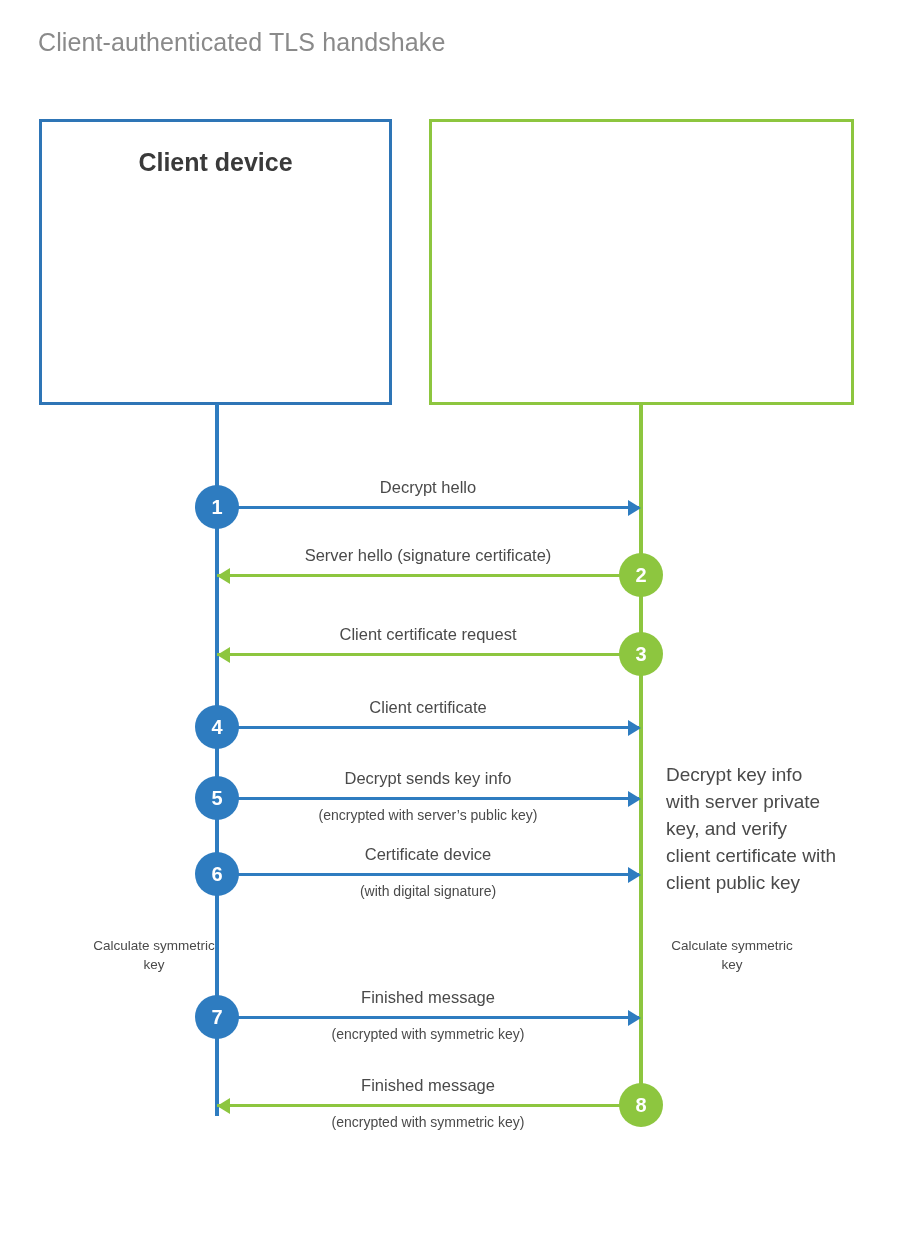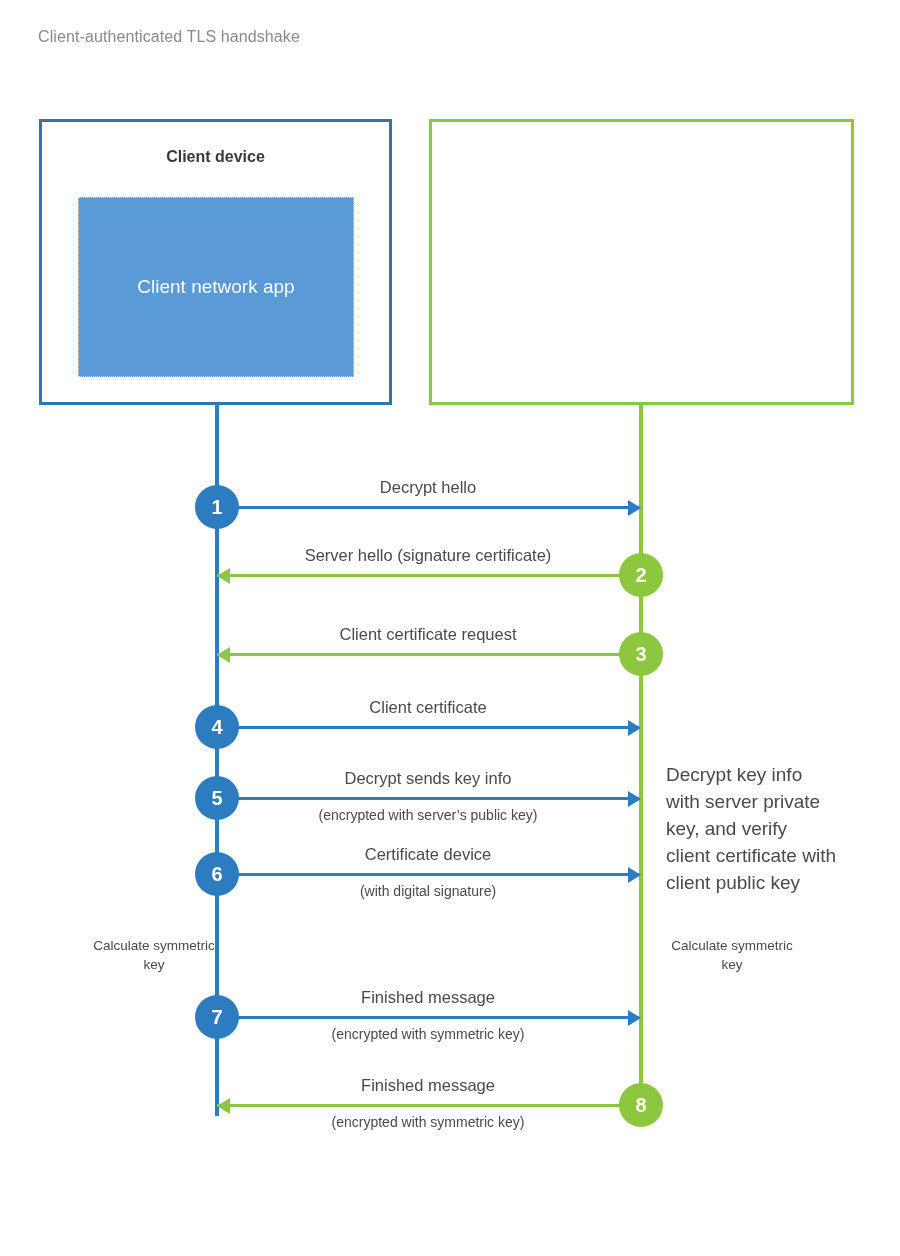--- a/index.html
+++ b/index.html
@@ -20,21 +20,21 @@
     left: 0; top: 0;
     width: 900px;
     height: 1256px;
   }
 
   
   .title {
     position: absolute;
     left: 38px;
     top: 28px;
-    font-size: 16px;
+    font-size: 25px;
     font-weight: 400;
     color: #8a8a8a;
     letter-spacing: 0.1px;
     white-space: nowrap;
   }
 
   
   .panel {
     position: absolute;
     background: #ffffff;
@@ -53,21 +53,21 @@
     width: 425px;
     height: 286px;
     border: 3px solid #8DC63F;
   }
   .panel-title {
     position: absolute;
     left: 0;
     right: 0;
     top: 26px;
     text-align: center;
-    font-size: 16px;
+    font-size: 25px;
     font-weight: bold;
     color: #3a3a3a;
   }
 
   .client-app {
     position: absolute;
     left: 36px;
     top: 75px;
     width: 276px;
     height: 180px;
@@ -218,21 +218,20 @@
 </style>
 </head>
 <body>
 
 <div id="diagram">
 
   <div class="title">Client-authenticated TLS handshake</div>
 
   <div class="panel panel-client">
     <div class="panel-title">Client device</div>
-    <div class="client-app">Client network app</div>
   </div>
 
   <div class="panel panel-server">
   </div>
 
   <div class="lifeline lifeline-client"></div>
   <div class="lifeline lifeline-server"></div>
 
   <div id="messages">
       <div class="msg c2s" style="top: 507px;">

